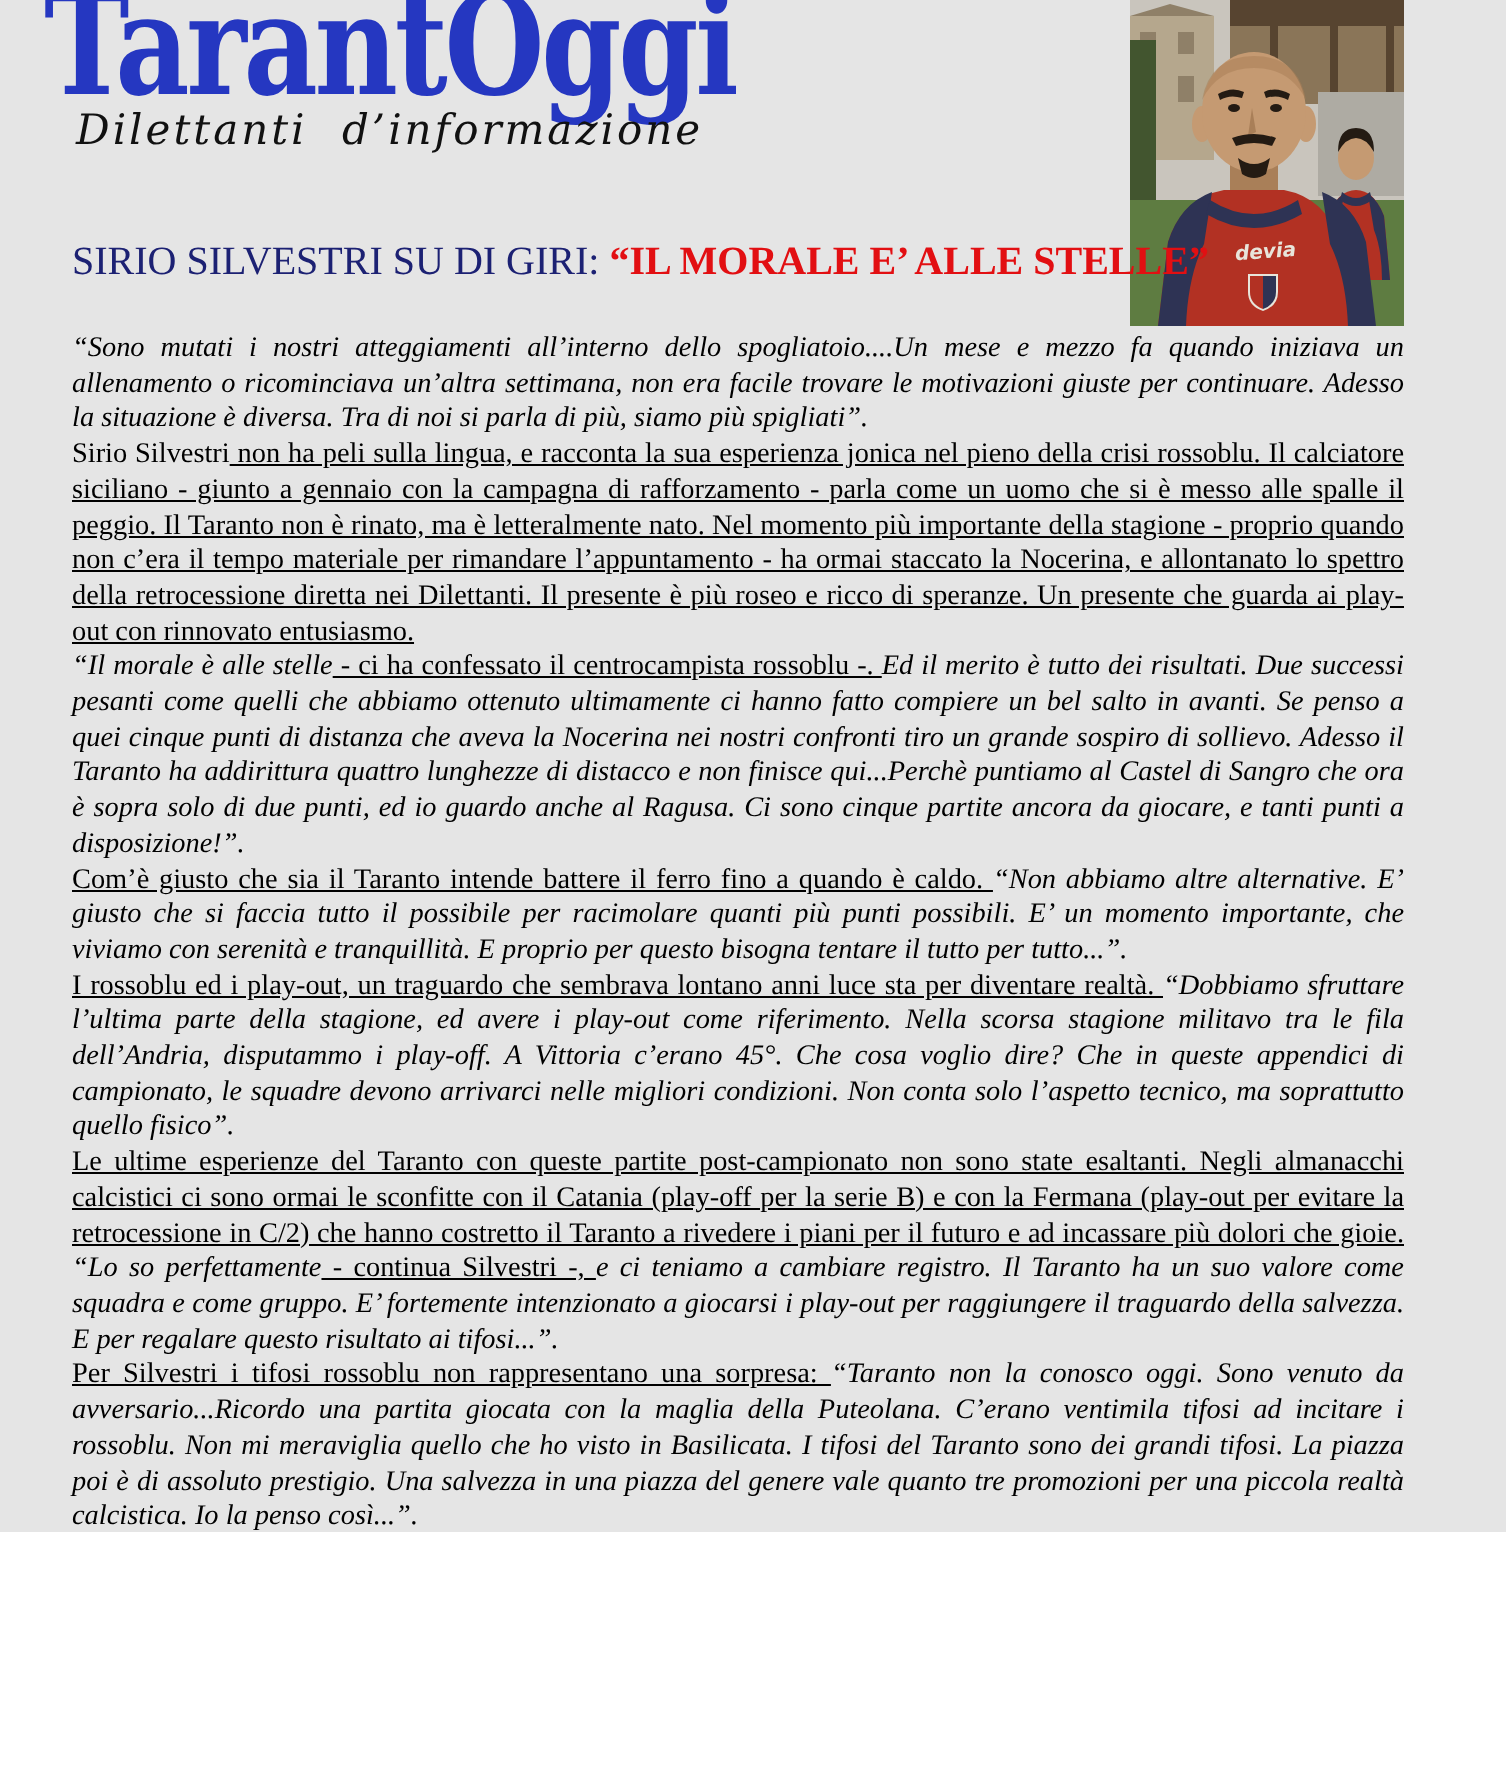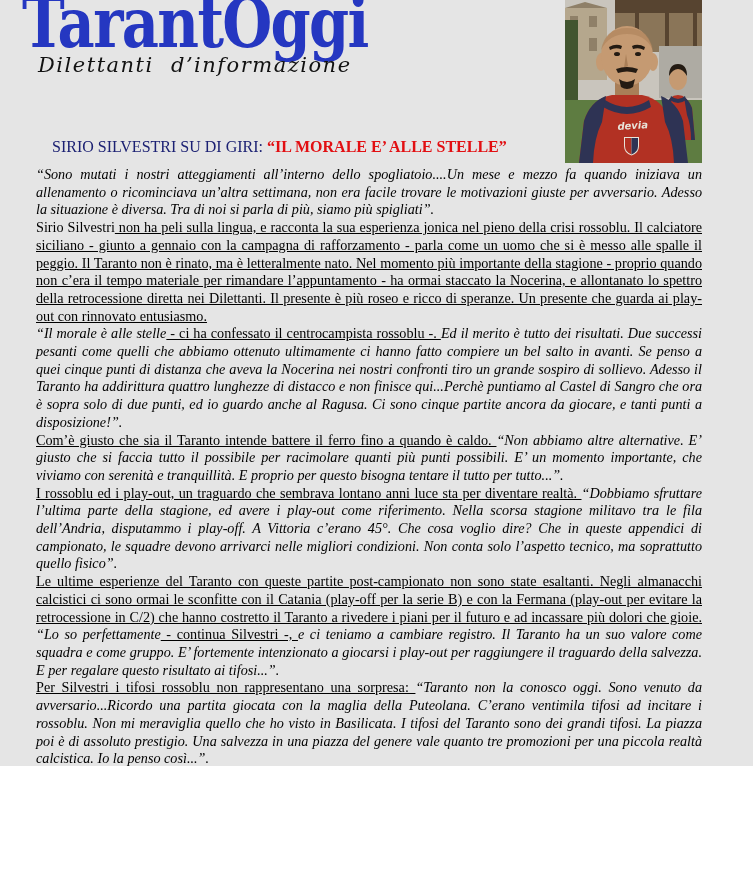--- a/index.html
+++ b/index.html
@@ -27,22 +27,22 @@
   .tagline{
     position:absolute;left:38px;top:53px;
     font-family:"DejaVu Serif", serif;
     font-style:italic;
     font-size:21px;line-height:24px;
     letter-spacing:1.5px;word-spacing:9px;
     color:#111;
     white-space:nowrap;
   }
   .headline{
-    position:absolute;left:36px;top:119px;margin:16px;
-    font-size:16px;line-height:24px;font-weight:normal;
+    position:absolute;left:36px;top:119px;margin:0;
+    font-size:20px;line-height:24px;font-weight:normal;
     white-space:nowrap;
   }
   .hl-lead{color:var(--headline-navy,#1c2173);}
   .hl-quote{color:var(--headline-red,#e20f12);font-weight:bold;}
   .photo{
     position:absolute;left:565px;top:0;width:137px;height:163px;margin:0;
     overflow:hidden;
   }
   
   .article{
@@ -146,21 +146,21 @@
         </g>
       </svg>
     </figure>
 
     <h1 class="headline">
       <span class="hl-lead">SIRIO SILVESTRI SU DI GIRI: </span><span class="hl-quote">“IL MORALE E’ ALLE STELLE”</span>
     </h1>
   </header>
 
   <main class="article">
-      <p class="para"><span class="seg-i">“Sono mutati i nostri atteggiamenti all’interno dello spogliatoio....Un mese e mezzo fa quando iniziava un allenamento o ricominciava un’altra settimana, non era facile trovare le motivazioni giuste per avversario. Adesso la situazione è diversa. Tra di noi si parla di più, siamo più spigliati”.</span></p>
+      <p class="para"><span class="seg-i">“Sono mutati i nostri atteggiamenti all’interno dello spogliatoio....Un mese e mezzo fa quando iniziava un allenamento o ricominciava un’altra settimana, non era facile trovare le motivazioni giuste per continuare. Adesso la situazione è diversa. Tra di noi si parla di più, siamo più spigliati”.</span></p>
       <p class="para"><span class="seg-b">Sirio Silvestri</span><span class="seg-r"> non ha peli sulla lingua, e racconta la sua esperienza jonica nel pieno della crisi rossoblu. Il calciatore siciliano - giunto a gennaio con la campagna di rafforzamento - parla come un uomo che si è messo alle spalle il peggio. Il Taranto non è rinato, ma è letteralmente nato. Nel momento più importante della stagione - proprio quando non c’era il tempo materiale per rimandare l’appuntamento - ha ormai staccato la Nocerina, e allontanato lo spettro della retrocessione diretta nei Dilettanti. Il presente è più roseo e ricco di speranze. Un presente che guarda ai play-out con rinnovato entusiasmo.</span></p>
       <p class="para"><span class="seg-i">“Il morale è alle stelle</span><span class="seg-r"> - ci ha confessato il centrocampista rossoblu -. </span><span class="seg-i">Ed il merito è tutto dei risultati. Due successi pesanti come quelli che abbiamo ottenuto ultimamente ci hanno fatto compiere un bel salto in avanti. Se penso a quei cinque punti di distanza che aveva la Nocerina nei nostri confronti tiro un grande sospiro di sollievo. Adesso il Taranto ha addirittura quattro lunghezze di distacco e non finisce qui...Perchè puntiamo al Castel di Sangro che ora è sopra solo di due punti, ed io guardo anche al Ragusa. Ci sono cinque partite ancora da giocare, e tanti punti a disposizione!”.</span></p>
       <p class="para"><span class="seg-r">Com’è giusto che sia il Taranto intende battere il ferro fino a quando è caldo. </span><span class="seg-i">“Non abbiamo altre alternative. E’ giusto che si faccia tutto il possibile per racimolare quanti più punti possibili. E’ un momento importante, che viviamo con serenità e tranquillità. E proprio per questo bisogna tentare il tutto per tutto...”.</span></p>
       <p class="para"><span class="seg-r">I rossoblu ed i play-out, un traguardo che sembrava lontano anni luce sta per diventare realtà. </span><span class="seg-i">“Dobbiamo sfruttare l’ultima parte della stagione, ed avere i play-out come riferimento. Nella scorsa stagione militavo tra le fila dell’Andria, disputammo i play-off. A Vittoria c’erano 45°. Che cosa voglio dire? Che in queste appendici di campionato, le squadre devono arrivarci nelle migliori condizioni. Non conta solo l’aspetto tecnico, ma soprattutto quello fisico”.</span></p>
       <p class="para"><span class="seg-r">Le ultime esperienze del Taranto con queste partite post-campionato non sono state esaltanti. Negli almanacchi calcistici ci sono ormai le sconfitte con il Catania (play-off per la serie B) e con la Fermana (play-out per evitare la retrocessione in C/2) che hanno costretto il Taranto a rivedere i piani per il futuro e ad incassare più dolori che gioie. </span><span class="seg-i">“Lo so perfettamente</span><span class="seg-r"> - continua Silvestri -, </span><span class="seg-i">e ci teniamo a cambiare registro. Il Taranto ha un suo valore come squadra e come gruppo. E’ fortemente intenzionato a giocarsi i play-out per raggiungere il traguardo della salvezza. E per regalare questo risultato ai tifosi...”.</span></p>
       <p class="para"><span class="seg-r">Per Silvestri i tifosi rossoblu non rappresentano una sorpresa: </span><span class="seg-i">“Taranto non la conosco oggi. Sono venuto da avversario...Ricordo una partita giocata con la maglia della Puteolana. C’erano ventimila tifosi ad incitare i rossoblu. Non mi meraviglia quello che ho visto in Basilicata. I tifosi del Taranto sono dei grandi tifosi. La piazza poi è di assoluto prestigio. Una salvezza in una piazza del genere vale quanto tre promozioni per una piccola realtà calcistica. Io la penso così...”.</span></p>
     </main>
 
   <div class="byline">Luca Balasco</div>
 

